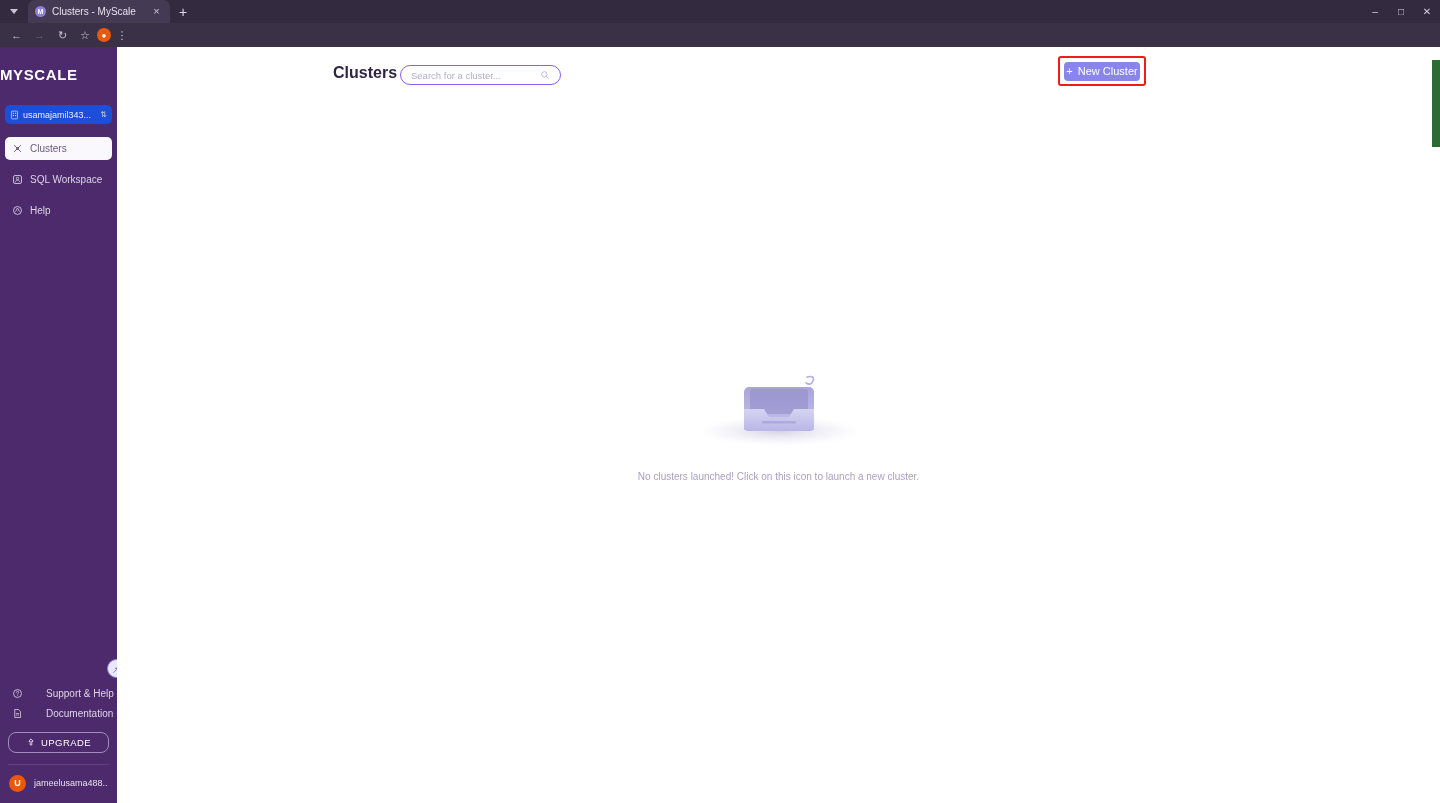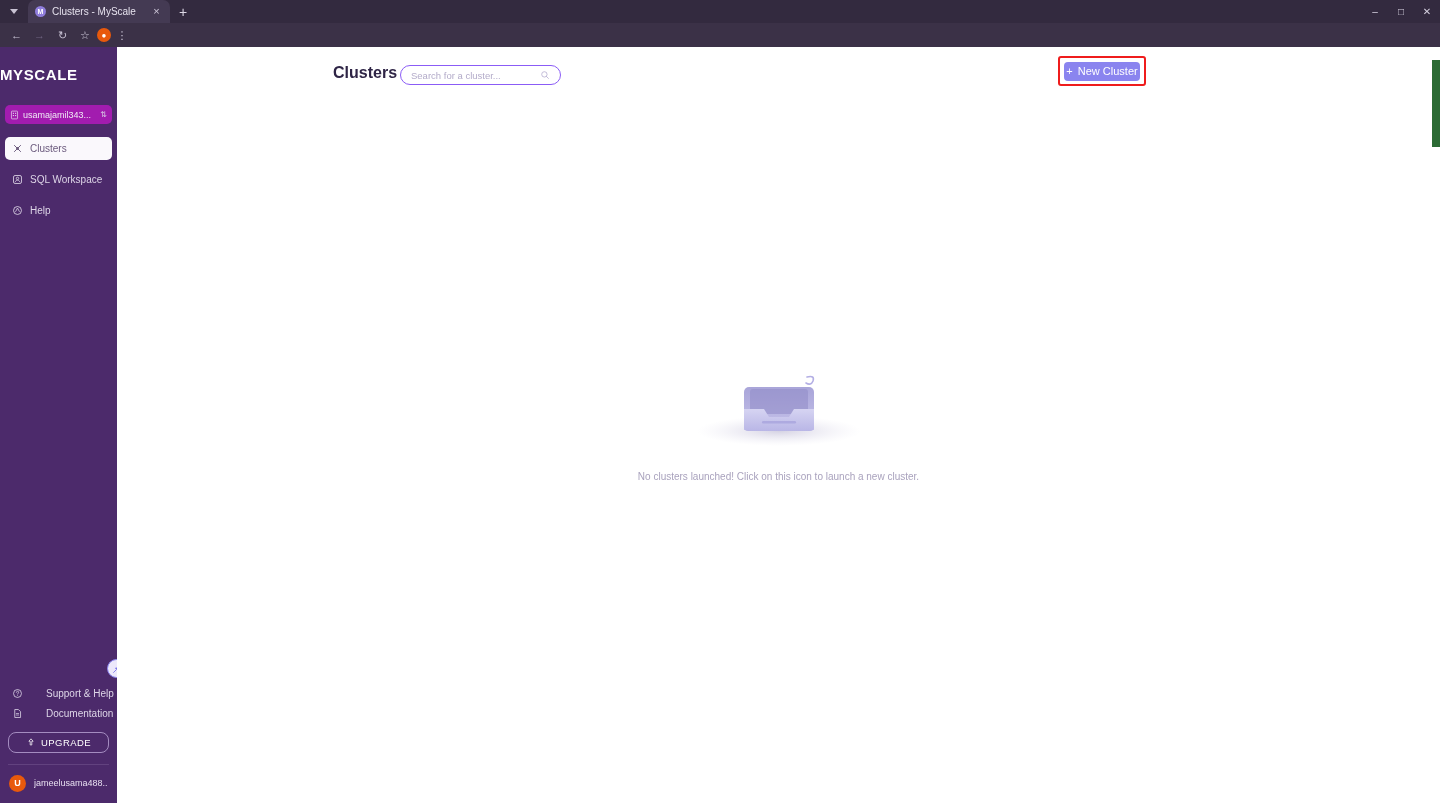--- a/index.html
+++ b/index.html
@@ -99,21 +99,21 @@
     width: 117px; height: 756px; background: #4c2a6b;
     position: relative; display: flex; flex-direction: column;
     flex: 0 0 auto;
   }
   .brand {
     font-size: 15px; font-weight: bold; color: #ffffff;
     letter-spacing: 0.6px; text-align: left; margin-top: 19px;
   }
   .org-select {
     margin: 22px 5px 0 5px; height: 19px;
-    background: #a21caf; border-radius: 5px;
+    background: #1d4ed8; border-radius: 5px;
     display: flex; align-items: center; gap: 4px; padding: 0 5px;
   }
   .org-icon { width: 9px; height: 10px; flex: 0 0 auto; }
   .org-name {
     font-size: 9px; color: #efe9f5; flex: 1;
     white-space: nowrap; overflow: hidden;
   }
   .org-caret { color: #d6c9e4; font-size: 8px; line-height: 1; }
 
   .nav { margin-top: 13px; }

